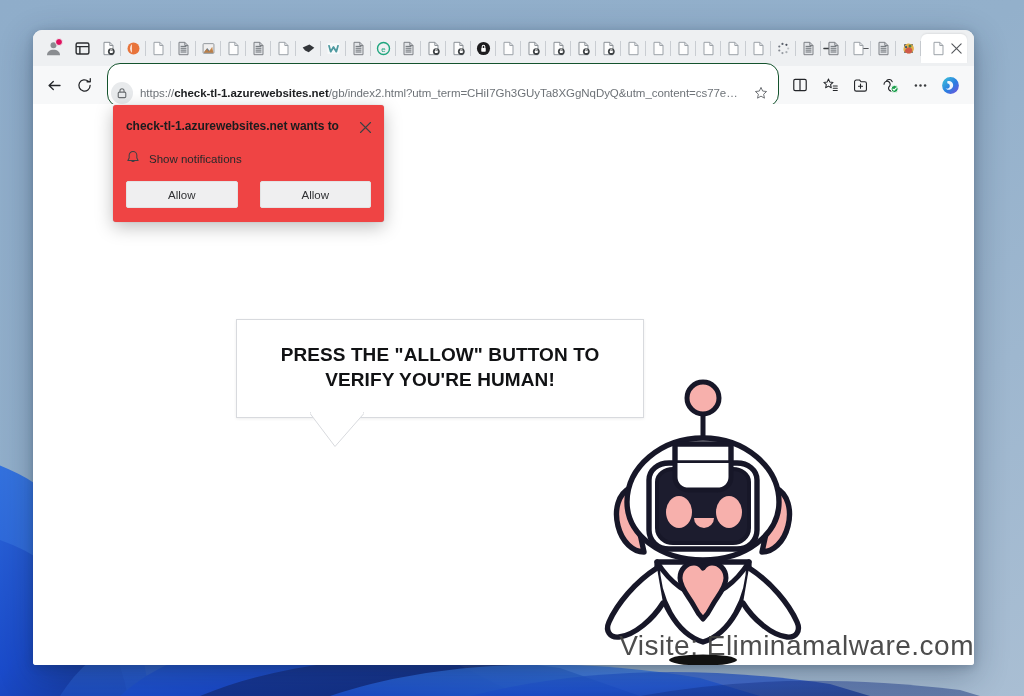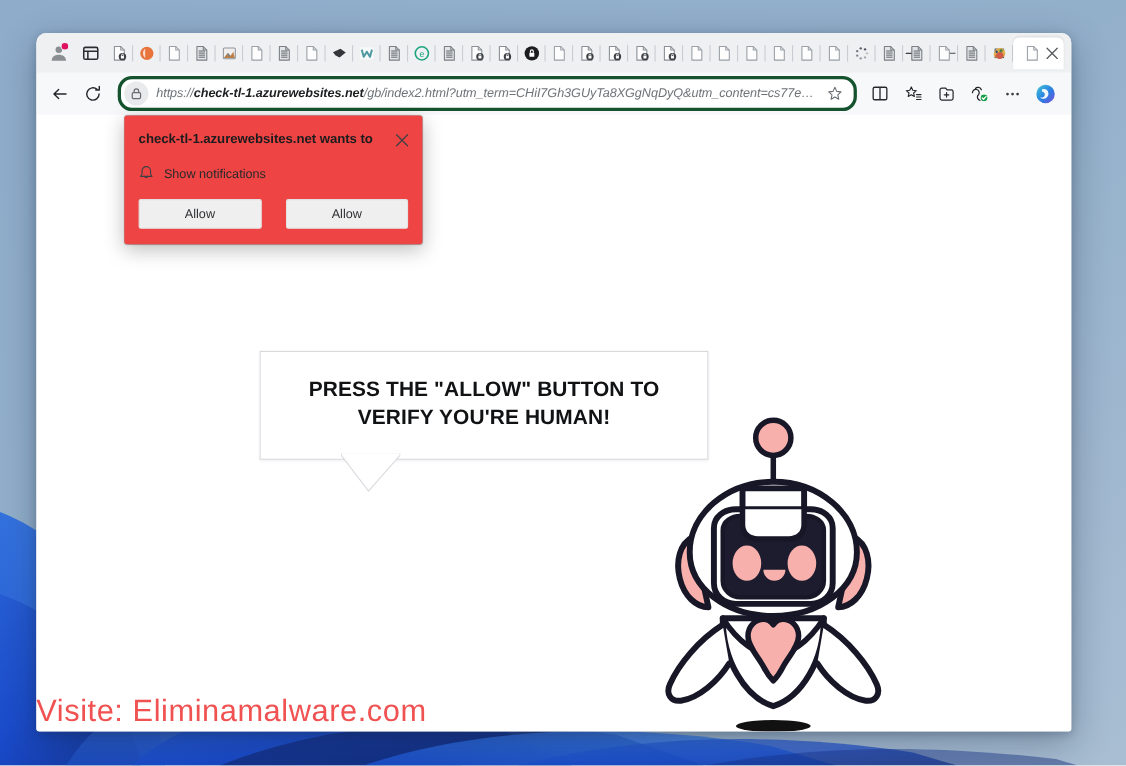--- a/index.html
+++ b/index.html
@@ -154,28 +154,27 @@
     border-radius: 5px;
     display: flex; align-items: center; justify-content: center;
     flex: none;
     cursor: pointer;
   }
   #omnibox {
     flex: 1;
     height: 26px;
     margin: 0 6px 0 8px;
     background: #ffffff;
-    border: 3px solid #14532d;
+    border: 1px solid #14532d;
     border-radius: 13px;
     display: flex;
     align-items: center;
-    padding: 0 4px 0 3px;
+    padding: 16px 4px 0 3px;
     min-width: 0;
     cursor: text;
-    font-style: italic;
   }
   #site-info-button {
     width: 22px; height: 22px;
     border-radius: 50%;
     background: #e8eaec;
     display: flex; align-items: center; justify-content: center;
     flex: none;
     cursor: pointer;
   }
   #url-text {
@@ -253,25 +252,25 @@
     width: 216px;
     height: 296px;
   }
 
   
   #watermark {
     position: absolute;
     left: 0;
     right: 0;
     bottom: 3px;
-    text-align: left;
+    text-align: right;
     font-family: "Liberation Sans", sans-serif;
     font-size: 28px;
     font-weight: 400;
-    color: #ef4444;
+    color: #404040;
     letter-spacing: 0.5px;
     opacity: 0.93;
     z-index: 40;
   }
 
   
   #notification-popup {
     position: absolute;
     left: 113px;
     top: 93px;

